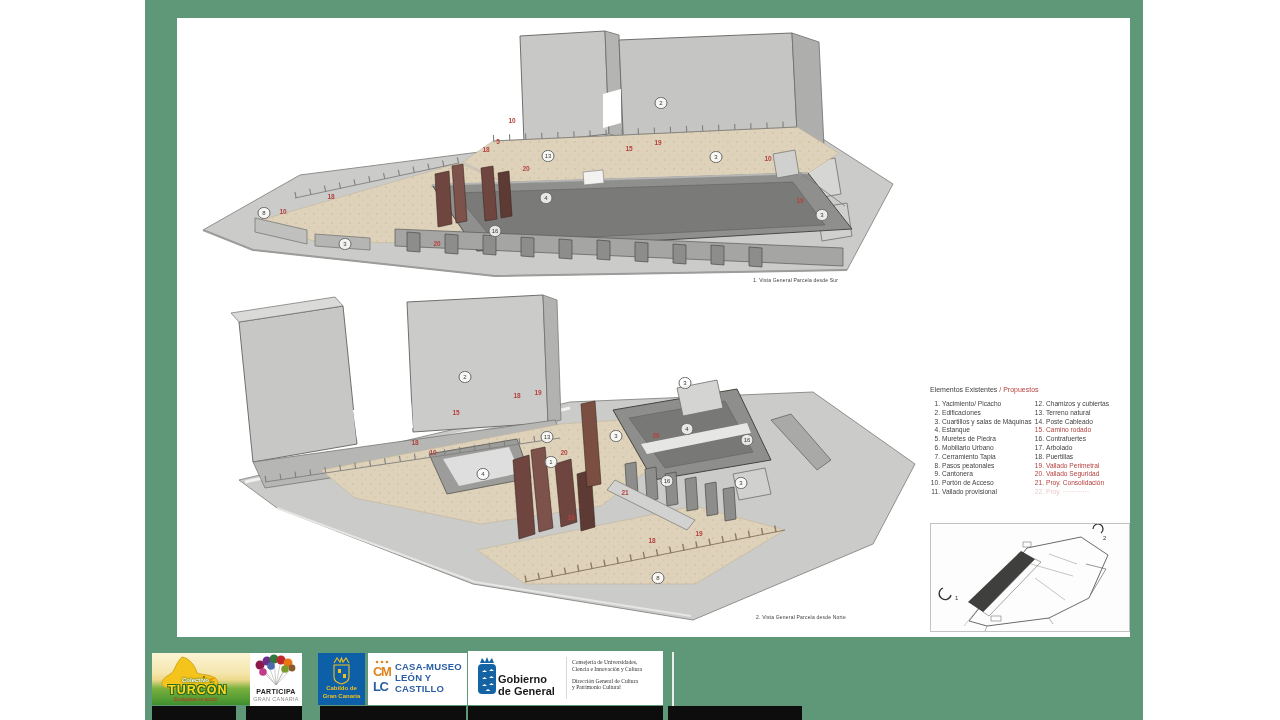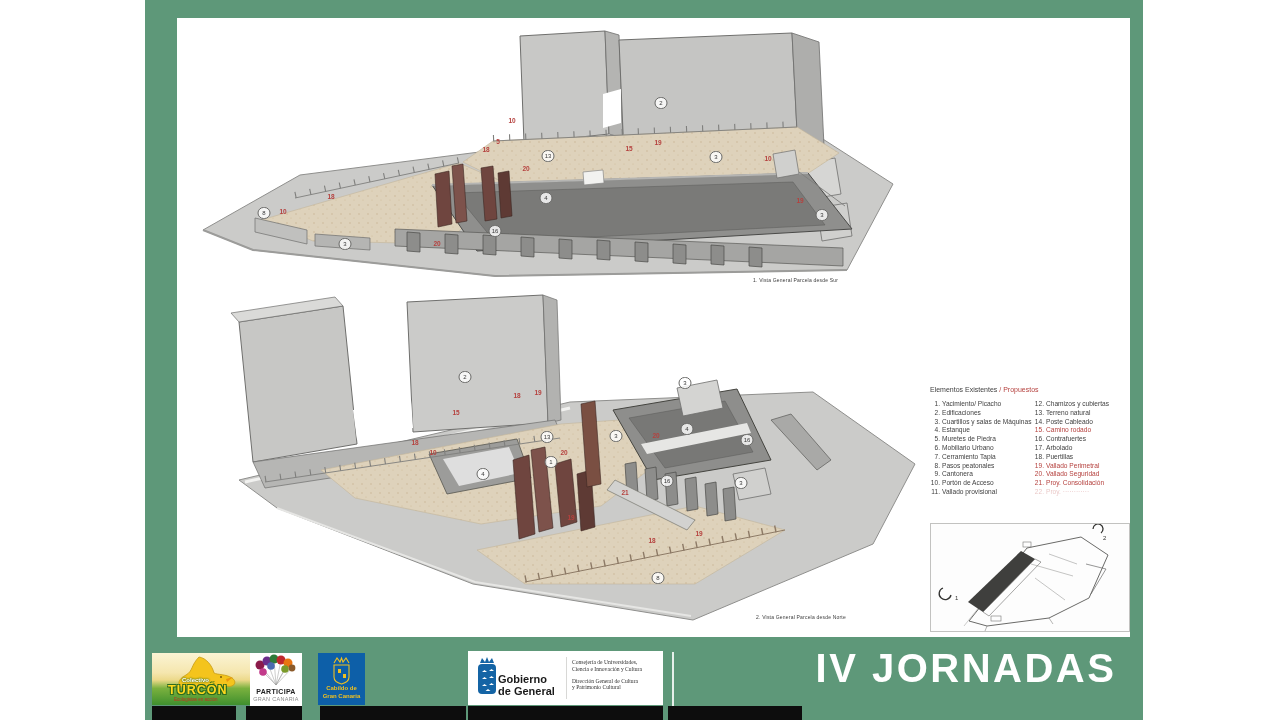--- a/index.html
+++ b/index.html
@@ -27,21 +27,21 @@
   #lg-right{width:98px;}
   .lg-item{font-size:6.6px;color:#3f3f3f;line-height:8.8px;white-space:nowrap;}
   .lg-item .n{display:inline-block;min-width:10px;text-align:right;margin-right:2px;}
   .lg-item.red{color:#B5413E;}
   .lg-item.faint{opacity:.3;}
   
   #inset{left:930px;top:523px;width:198px;height:107px;background:#fdfdfd;border:1px solid #c2c2c0;}
   
   .logo-box{position:absolute;overflow:hidden;}
   #lg-turcon{left:152px;top:653px;width:106px;height:52px;
-     background:linear-gradient(180deg,#fbf4d4 0%,#f5e6ae 38%,#ecd98a 52%,#7ab13e 68%,#3f8f2e 100%);padding-left:17px;}
+     background:linear-gradient(180deg,#fbf4d4 0%,#f5e6ae 38%,#ecd98a 52%,#7ab13e 68%,#3f8f2e 100%);}
   #lg-turcon .t1{position:absolute;left:30px;top:24px;font-size:6px;font-weight:bold;color:#fff;
      text-shadow:0 0 2px #2e6b1e,0 0 2px #2e6b1e;}
   #lg-turcon .t2{position:absolute;left:16px;top:30px;font-size:12.5px;font-weight:bold;letter-spacing:1px;color:#ffd91e;
      text-shadow:1px 1px 0 #2e6b1e,-1px 1px 0 #2e6b1e,1px -1px 0 #2e6b1e,-1px -1px 0 #2e6b1e;}
   #lg-turcon .t3{position:absolute;left:22px;top:44px;font-size:4.5px;color:#c03020;}
   #lg-participa{left:250px;top:653px;width:52px;height:53px;background:#fff;text-align:center;}
   #lg-participa .t1{position:absolute;left:0;width:100%;top:35px;font-size:7px;font-weight:bold;color:#222;letter-spacing:.3px;}
   #lg-participa .t2{position:absolute;left:0;width:100%;top:43px;font-size:5.5px;color:#8a8a8a;letter-spacing:.3px;}
   #lg-cabildo{left:318px;top:653px;width:47px;height:52px;background:#0d5fa8;text-align:center;}
   #lg-cabildo .t1{position:absolute;left:0;width:100%;top:32px;font-size:6px;font-weight:bold;color:#f0c020;}
@@ -365,20 +365,34 @@
         <polyline points="16,8 19,3 22,7 23.5,3 25,7 28,3 31,8"></polyline>
         <path d="M16,10 h15 v12 q0,5 -7.5,7 q-7.5,-2 -7.5,-7 Z"></path>
       </g>
       <rect x="20" y="14" width="3" height="4" fill="#f0c020"></rect>
       <rect x="25" y="19" width="3" height="4" fill="#f0c020"></rect>
     </svg>
     <span class="t1">Cabildo de</span>
     <span class="t2">Gran Canaria</span>
   </div>
 
+  <div class="logo-box" id="lg-casamuseo">
+    <svg viewBox="0 0 24 40" width="24" height="40" style="position:absolute;left:4px;top:6px;">
+      <circle cx="5" cy="3" r="1.3" fill="#e0831f"></circle>
+        <circle cx="10" cy="3" r="1.3" fill="#e0831f"></circle>
+        <circle cx="15" cy="3" r="1.3" fill="#e0831f"></circle>
+      <text x="1" y="17" font-size="13" font-weight="bold" fill="#e0831f" letter-spacing="-1.5">CM</text>
+      <text x="1" y="32" font-size="13" font-weight="bold" fill="#2a5fa5" letter-spacing="-1.5">LC</text>
+    </svg>
+    <div class="txt">
+      <div>CASA-MUSEO</div>
+      <div>LEÓN Y</div>
+      <div>CASTILLO</div>
+    </div>
+  </div>
 
   <div class="logo-box" id="lg-gobierno">
     <svg viewBox="0 0 26 42" width="26" height="42" style="position:absolute;left:6px;top:6px;">
       <path d="M6,6 L8,1 L11,5 L13,0 L15,5 L18,1 L20,6 Z" fill="#1464a5"></path>
       <rect x="4" y="7" width="18" height="30" rx="4" fill="#1464a5"></rect>
       <g fill="#ffffff">
         <path d="M8,15 l2.5,-2 l2.5,2 z"></path>
           <path d="M15,14 l2.5,-2 l2.5,2 z"></path>
         <path d="M8,22 l2.5,-2 l2.5,2 z"></path>
           <path d="M15,21 l2.5,-2 l2.5,2 z"></path>
@@ -397,21 +411,20 @@
       <div>Ciencia e Innovación y Cultura</div>
       <div class="gap"></div>
       <div>Dirección General de Cultura</div>
       <div>y Patrimonio Cultural</div>
     </div>
   </div>
 
   <div class="abs" id="vdiv-telde"></div>
 
 
-  <div class="abs" id="title-line1">IV JORNADAS</div>
 
   <div class="black-bar" style="left:152px;width:84px;"></div>
   <div class="black-bar" style="left:246px;width:56px;"></div>
   <div class="black-bar" style="left:320px;width:146px;"></div>
   <div class="black-bar" style="left:468px;width:195px;"></div>
   <div class="black-bar" style="left:668px;width:134px;"></div>
 
 </div>
 
 </body></html>

